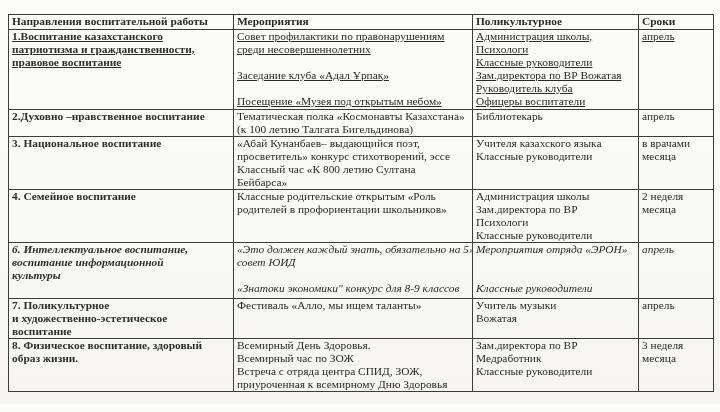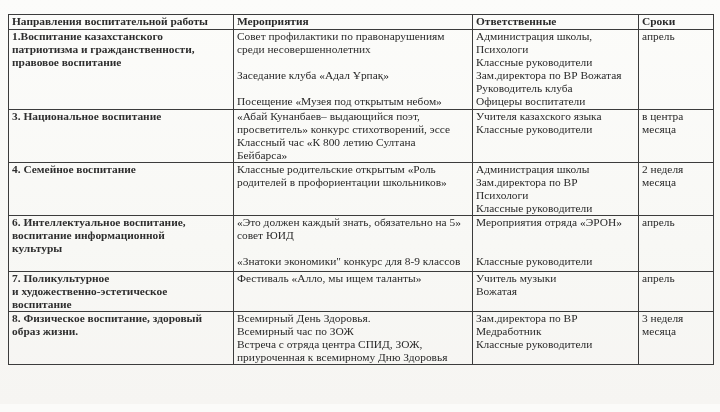--- a/index.html
+++ b/index.html
@@ -51,45 +51,45 @@
     col.c2 { width: 239px; }
     col.c3 { width: 166px; }
     col.c4 { width: 75px; }
     .dir {
       font-weight: bold;
       color: #2e2e2e;
     }
     .line { display: block; white-space: nowrap; }
     .gap { display: block; height: 13px; }
     .ind { padding-left: 4px; }
-    .r1 td { height: 79px; }
+    .r1 td { height: 79px; text-decoration: underline; }
     .r2 td { height: 26px; }
     .r3 td { height: 52px; }
     .r4 td { height: 51px; }
     .r5 td { height: 32px; }
-    .r6 td { height: 55px; }
+    .r6 td { height: 55px; font-style: italic; }
     .r7 td { height: 38px; margin-top: 23px; }
     .r8 td { height: 52px; }
   </style>
 </head>
 <body>
 
 <div class="page">
   <table class="plan">
     <colgroup>
       <col class="c1">
         <col class="c2">
         <col class="c3">
         <col class="c4">
     </colgroup>
     <thead>
       <tr>
         <th>Направления воспитательной работы</th>
         <th>Мероприятия</th>
-        <th>Ответственные</th>
+        <th>Поликультурное</th>
         <th>Сроки</th>
       </tr>
     </thead>
     <tbody id="plan-body">
       <tr class="r1">
         <td class="dir">
             <span class="line">1.Воспитание казахстанского</span>
             <span class="line">патриотизма  и  гражданственности,</span>
             <span class="line">правовое воспитание</span>
           </td>
@@ -101,41 +101,56 @@
             <span class="gap"></span>
             <span class="line">Посещение «Музея под открытым небом»</span>
           </td>
         <td>
             <span class="line">Администрация школы,</span>
             <span class="line">Психологи</span>
             <span class="line">Классные руководители</span>
             <span class="line">Зам.директора по ВР Вожатая</span>
             <span class="line">Руководитель клуба</span>
             <span class="line">Офицеры воспитатели</span>
+          </td>
+        <td>
+            <span class="line">апрель</span>
+          </td>
+      </tr>
+      <tr class="r2">
+        <td class="dir">
+            <span class="line">2.Духовно –нравственное  воспитание</span>
+          </td>
+        <td>
+            <span class="line">Тематическая полка «Космонавты Казахстана»</span>
+            <span class="line">(к 100 летию Талгата Бигельдинова)</span>
+          </td>
+        <td class="ind">
+            <span class="line">Библиотекарь</span>
           </td>
         <td>
             <span class="line">апрель</span>
           </td>
       </tr>
       <tr class="r3">
         <td class="dir">
             <span class="line">3. Национальное воспитание</span>
           </td>
         <td>
             <span class="line">«Абай Кунанбаев– выдающийся поэт,</span>
             <span class="line">просветитель» конкурс стихотворений, эссе</span>
             <span class="line">Классный час «К 800 летию Султана</span>
             <span class="line">Бейбарса»</span>
           </td>
         <td>
             <span class="line">Учителя казахского языка</span>
             <span class="line">Классные руководители</span>
           </td>
         <td>
-            <span class="line">в центра</span>
+            <span class="line">в врачами</span>
             <span class="line">месяца</span>
           </td>
       </tr>
       <tr class="r4">
         <td class="dir">
             <span class="line">4. Семейное воспитание</span>
           </td>
         <td>
             <span class="line">Классные родительские открытым  «Роль</span>
             <span class="line">родителей в профориентации школьников»</span>

